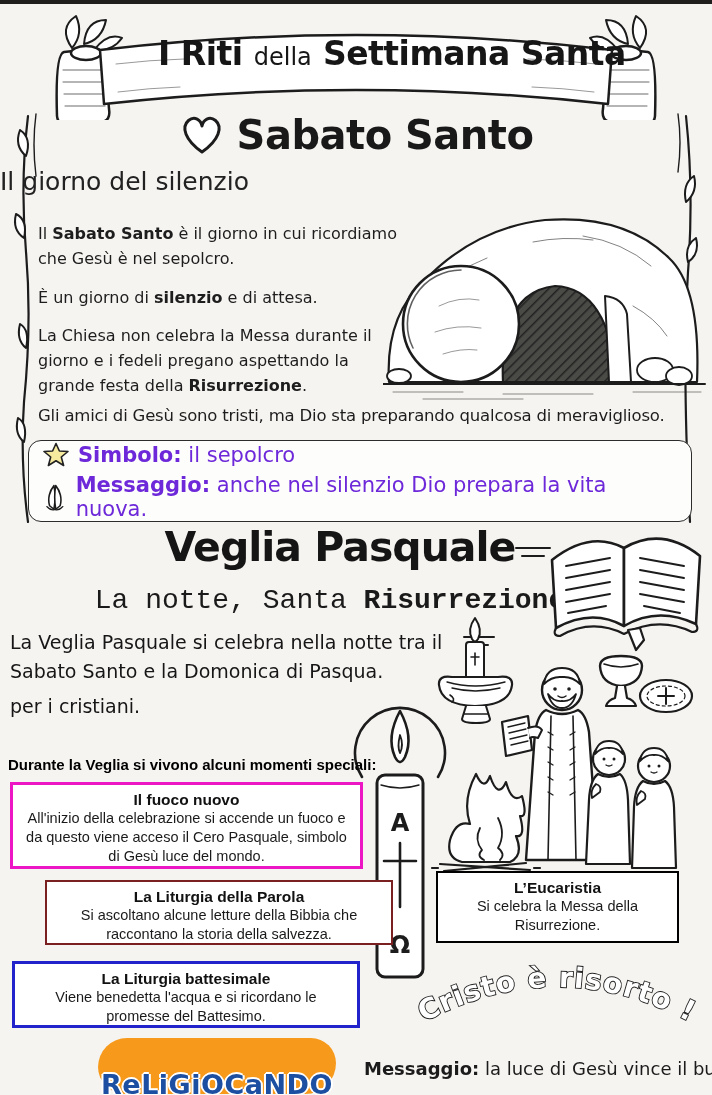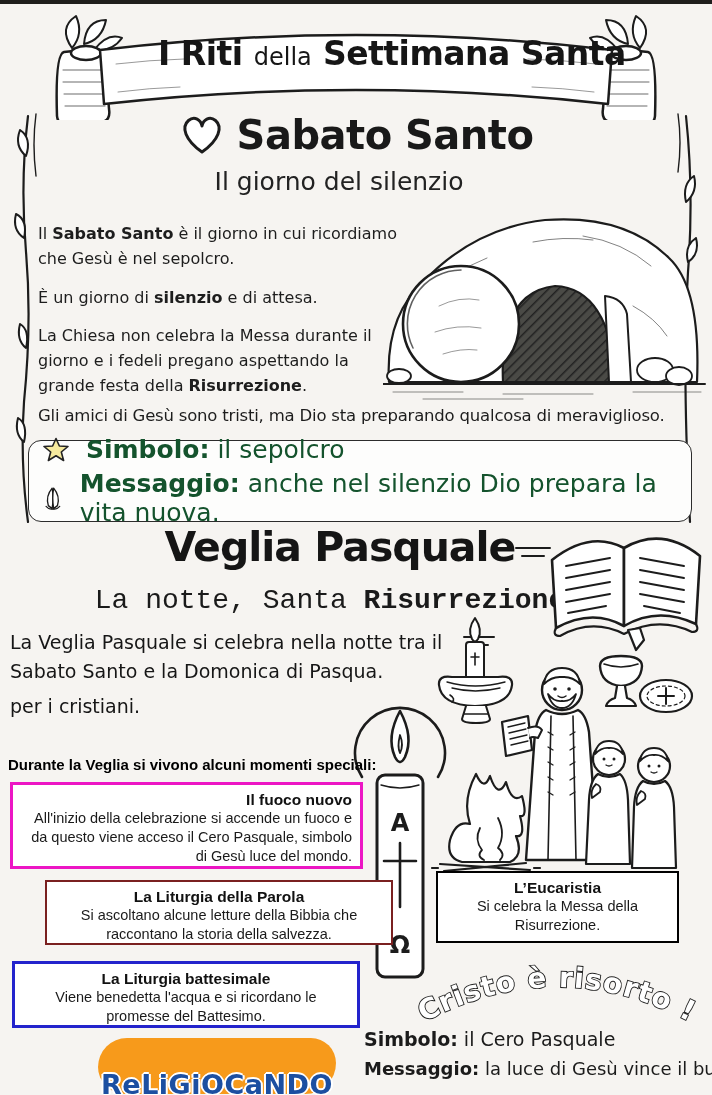--- a/index.html
+++ b/index.html
@@ -11,41 +11,41 @@
   .topbar{position:absolute;top:0;left:0;width:712px;height:4px;background:#1f1e1c;}
 
   
   .banner-title{top:34px;left:0;width:712px;text-align:center;white-space:nowrap;color:#161616;padding-left:36px;}
   .banner-title .bt-big{font-size:33px;font-weight:700;letter-spacing:-0.5px;}
   .banner-title .bt-small{font-size:24px;font-weight:400;margin:0 6px;}
 
   
   .sab-head{top:112px;left:0;width:712px;display:flex;justify-content:center;align-items:center;gap:12px;}
   .sab-head .ttl{font-size:40px;font-weight:700;color:#191919;letter-spacing:-0.5px;}
-  .sab-sub{top:167px;left:0;width:678px;text-align:center;font-size:25px;color:#222;}
+  .sab-sub{top:167px;left:0;width:678px;text-align:left;font-size:25px;color:#222;}
   .sab-paras{top:222px;left:38px;width:372px;font-size:16px;line-height:1.55;color:#1d1d1d;}
   .sab-paras p{margin:0 0 14px 0;}
   .sab-p4{top:406px;left:38px;width:660px;font-size:16.5px;color:#1d1d1d;letter-spacing:-0.2px;}
   .symbox{top:440px;left:28px;width:664px;height:82px;border:1.7px solid #2c2c2c;border-radius:13px;
           background:#fdfdfc;box-sizing:border-box;padding:7px 14px;display:flex;flex-direction:column;justify-content:center;gap:5px;}
-  .symrow{display:flex;align-items:center;gap:17px;font-size:25px;color:#14532d;}
+  .symrow{display:flex;align-items:center;gap:9px;font-size:21px;color:#6d28d9;}
   .symrow .lbl{font-weight:700;}
   b,.b{font-weight:700;}
 
   
   .veg-head{top:523px;left:0;width:680px;text-align:center;font-size:41px;font-weight:700;color:#151515;letter-spacing:-1px;}
   .veg-sub{top:585px;left:0;width:660px;text-align:center;font-size:28px;color:#1a1a1a;font-family:Liberation Mono, monospace;}
   .veg-p1{top:628px;left:10px;width:448px;font-size:19px;line-height:1.55;color:#161616;}
   .veg-p2{top:692px;left:10px;width:460px;font-size:19px;line-height:1.5;color:#161616;}
   .intro{top:756px;left:8px;width:386px;font-size:15px;font-weight:700;color:#000;}
 
   .mbox{box-sizing:border-box;background:#fff;text-align:center;padding:5px 8px 4px 8px;}
   .mbox .bt{font-size:15.5px;font-weight:700;line-height:1.25;}
   .mbox .bx{font-size:14.5px;line-height:1.3;color:#1a1a1a;}
-  .box1{top:782px;left:10px;width:353px;height:87px;border:3px solid;text-align:right;}
+  .box1{top:782px;left:10px;width:353px;height:87px;border:3px solid;}
   .box2{top:880px;left:12px;width:348px;height:65px;border:2px solid;margin-left:33px;}
   .box3{top:961px;left:12px;width:348px;height:67px;border:3px solid;}
   .boxE{top:871px;left:436px;width:243px;height:72px;border:2px solid;}
 
   .sym2{top:1028px;left:364px;width:345px;font-size:19px;color:#1b1b1b;white-space:nowrap;}
   .msg2{top:1058px;left:364px;width:348px;font-size:18px;color:#1b1b1b;white-space:nowrap;}
   .sym2 .lbl,.msg2 .lbl{font-weight:700;}
 
   .logo{top:1038px;left:98px;width:238px;height:56px;border-radius:30px 26px 32px 28px;
         display:flex;align-items:center;justify-content:center;}
@@ -300,23 +300,20 @@
 
   <svg class="abs" style="top:948px;left:412px;" width="290" height="86" viewBox="0 0 290 86">
     <defs>
         <path id="arcp" d="M12 74 Q145 4 278 74" fill="none"></path>
       </defs>
     <text font-size="28" font-weight="bold" font-family="DejaVu Sans, sans-serif" fill="#ffffff" stroke="#1c1c1c" stroke-width="1.8" style="paint-order:stroke;" letter-spacing="1">
       <textPath href="#arcp" startOffset="50%" text-anchor="middle">“ Cristo è risorto ! ”</textPath>
     </text>
   </svg>
 
-  <div class="abs sym2 hand">
-    <span class="lbl">Simbolo:</span><span> il Cero Pasquale</span>
-  </div>
   <div class="abs msg2 hand">
     <span class="lbl">Messaggio:</span><span> la luce di Gesù vince il buio.</span>
   </div>
 
   <div class="abs logo" style="background-color: rgb(247, 154, 27);">
     <span style="color: rgb(28, 79, 161);">ReLiGiOCaNDO</span>
   </div>
 </div>
 
 </body></html>

